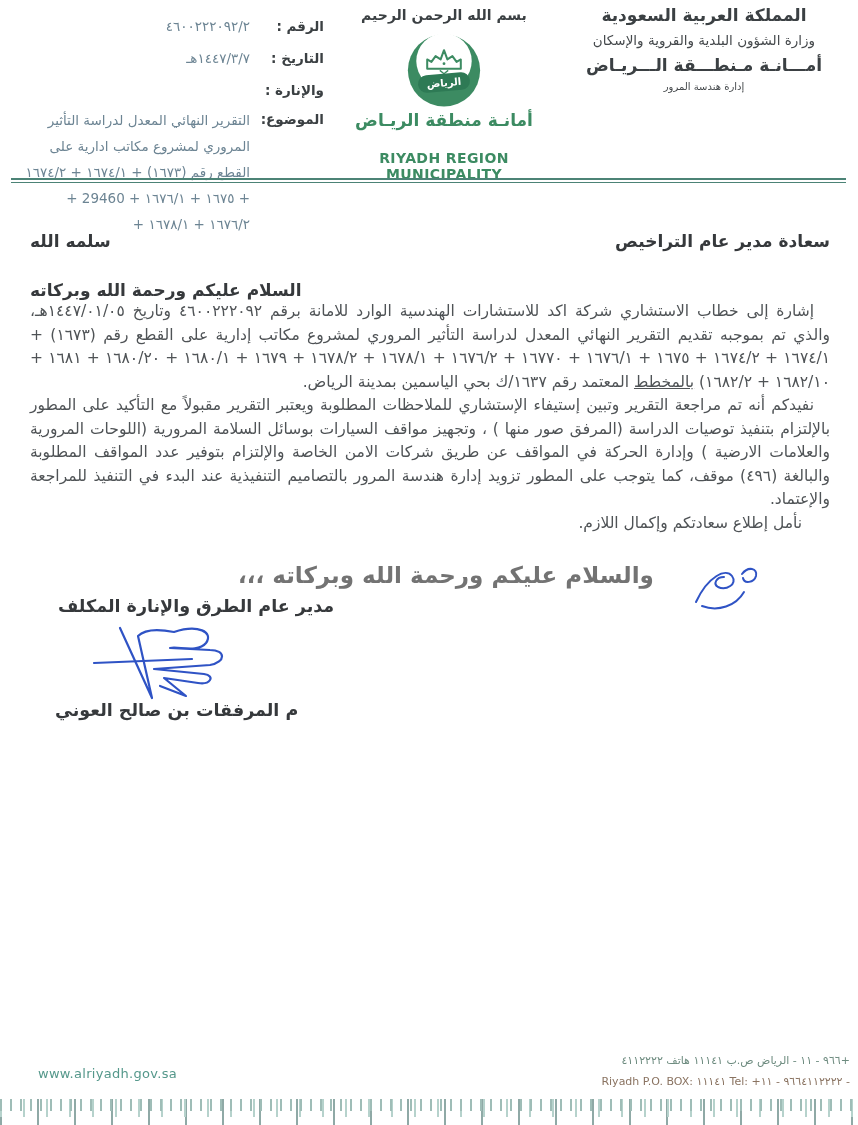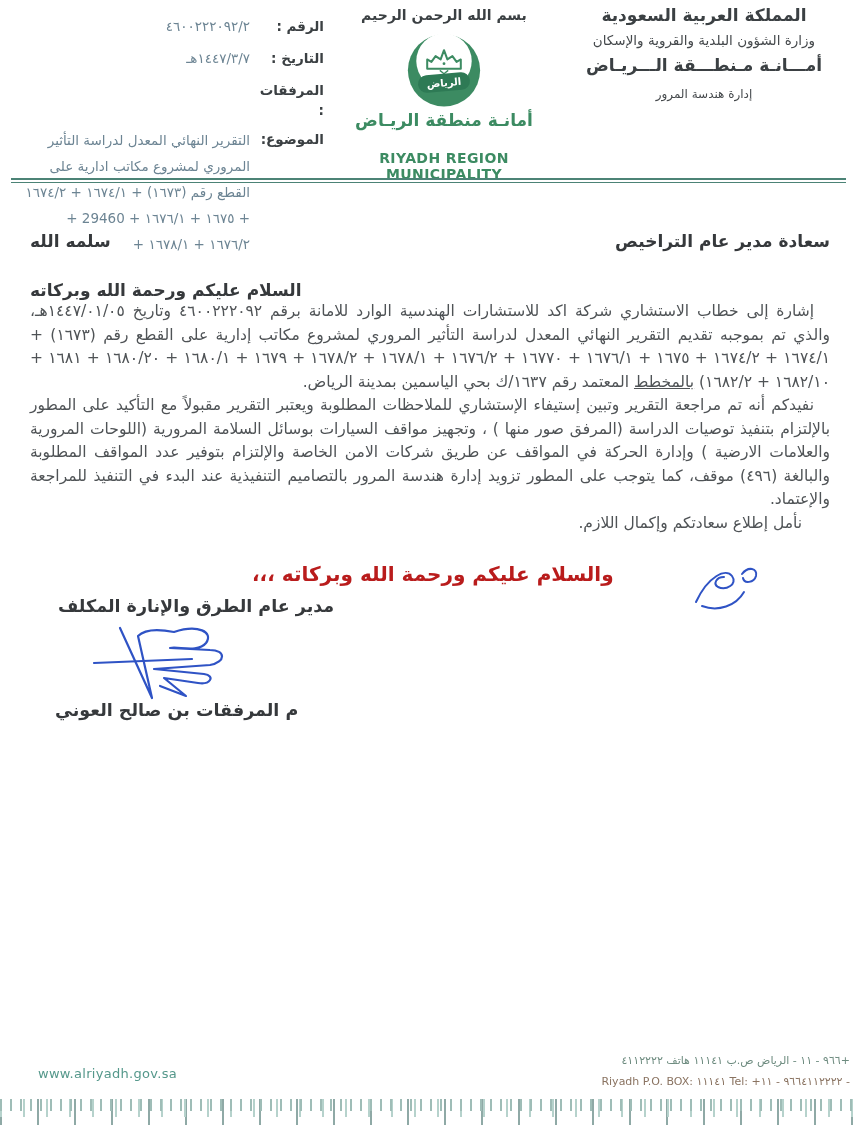--- a/index.html
+++ b/index.html
@@ -6,21 +6,21 @@
   .page{
     position:relative;width:858px;height:1125px;background:#ffffff;overflow:hidden;
     font-family:"DejaVu Sans", sans-serif;direction:rtl;color:#3b4043;
   }
   
   .letterhead{position:absolute;top:0;right:0;left:0;height:178px;display:flex;}
   .lh-right{width:308px;padding-top:5px;text-align:center;}
   .lh-kingdom{font-size:17px;font-weight:bold;color:#3b4043;}
   .lh-ministry{font-size:13.5px;margin-top:7px;color:#45494c;}
   .lh-amanah{font-size:17px;font-weight:bold;margin-top:7px;color:#3b4043;}
-  .lh-dept{font-size:12px;margin-top:12px;color:#45494c;}
+  .lh-dept{font-size:10px;margin-top:6px;color:#45494c;}
   .lh-center{width:212px;text-align:center;padding-top:7px;}
   .lh-basmala{font-size:14px;font-weight:bold;color:#3b4043;}
   .lh-logo{width:84px;height:84px;margin:2px auto 0;display:block;}
   .lh-org-ar{font-size:17px;font-weight:bold;color:#3c8b62;margin-top:1px;}
   .lh-org-en{font-size:14px;font-weight:bold;color:#3c8b62;letter-spacing:.4px;margin-top:20px;direction:ltr;}
   .lh-left{width:300px;padding:16px 14px 0 6px;font-size:13.5px;}
   .meta-row{display:flex;margin-bottom:9px;line-height:20px;}
   .meta-label{font-weight:bold;color:#3b4043;width:68px;flex:0 0 auto;}
   .meta-value{color:#6c8493;padding-right:6px;line-height:25px;margin-top:-2px;}
   .meta-row.subject .meta-value{line-height:26px;}
@@ -29,21 +29,21 @@
   
   .body{position:absolute;top:231px;right:28px;left:30px;}
   .addressee-row{display:flex;justify-content:space-between;font-weight:bold;font-size:17px;color:#36393c;}
   .greeting{text-align:left;font-weight:bold;font-size:17px;color:#36393c;margin-top:29px;}
   .para{font-size:15.5px;line-height:23.5px;text-align:justify;color:#4f5356;margin:0;text-indent:16px;}
   .para.first{}
   .u{text-decoration:underline;}
   .request{font-size:15.5px;line-height:23.5px;color:#4f5356;margin:0;text-indent:28px;}
   
   .sign-area{position:absolute;top:560px;left:0;right:0;height:180px;}
-  .closing{position:absolute;left:252px;top:2px;font-weight:bold;font-size:20px;color:#b91c1c;}
+  .closing{position:absolute;left:238px;top:2px;font-weight:bold;font-size:23px;color:#737373;}
   .small-sign{position:absolute;left:686px;top:4px;width:90px;height:50px;}
   .signer-title{position:absolute;left:58px;top:36px;font-weight:bold;font-size:17.5px;color:#36393c;}
   .big-sign{position:absolute;left:88px;top:62px;width:175px;height:85px;}
   .signer-name{position:absolute;left:55px;top:140px;font-weight:bold;font-size:17.5px;color:#36393c;}
   
   .website{position:absolute;left:38px;top:1066px;font-size:13px;color:#55988b;direction:ltr;letter-spacing:.3px;}
   .contact{position:absolute;left:571px;right:8px;top:1050px;text-align:right;font-size:11px;line-height:21px;}
   .contact-ar{color:#6d8b7f;}
   .contact-en{color:#8a7361;direction:ltr;}
   .fringe{position:absolute;bottom:0;left:0;right:0;height:26px;
@@ -88,21 +88,21 @@
     <div class="lh-left">
       <div class="meta-row">
         <span class="meta-label">الرقم :</span>
         <span class="meta-value">٤٦٠٠٢٢٢٠٩٢/٢</span>
       </div>
       <div class="meta-row">
         <span class="meta-label">التاريخ :</span>
         <span class="meta-value">١٤٤٧/٣/٧هـ</span>
       </div>
       <div class="meta-row">
-        <span class="meta-label">المرفقات :</span>
+        <span class="meta-label">والإنارة :</span>
         <span class="meta-value"></span>
       </div>
       <div class="meta-row subject">
         <span class="meta-label">الموضوع:</span>
         <span class="meta-value">التقرير النهائي المعدل لدراسة التأثير المروري لمشروع مكاتب ادارية على القطع رقم (١٦٧٣) + ١٦٧٤/١ + ١٦٧٤/٢ + ١٦٧٥ + ١٦٧٦/١ + 29460 + ١٦٧٦/٢ + ١٦٧٨/١ +</span>
       </div>
     </div>
 
   </header>
 

